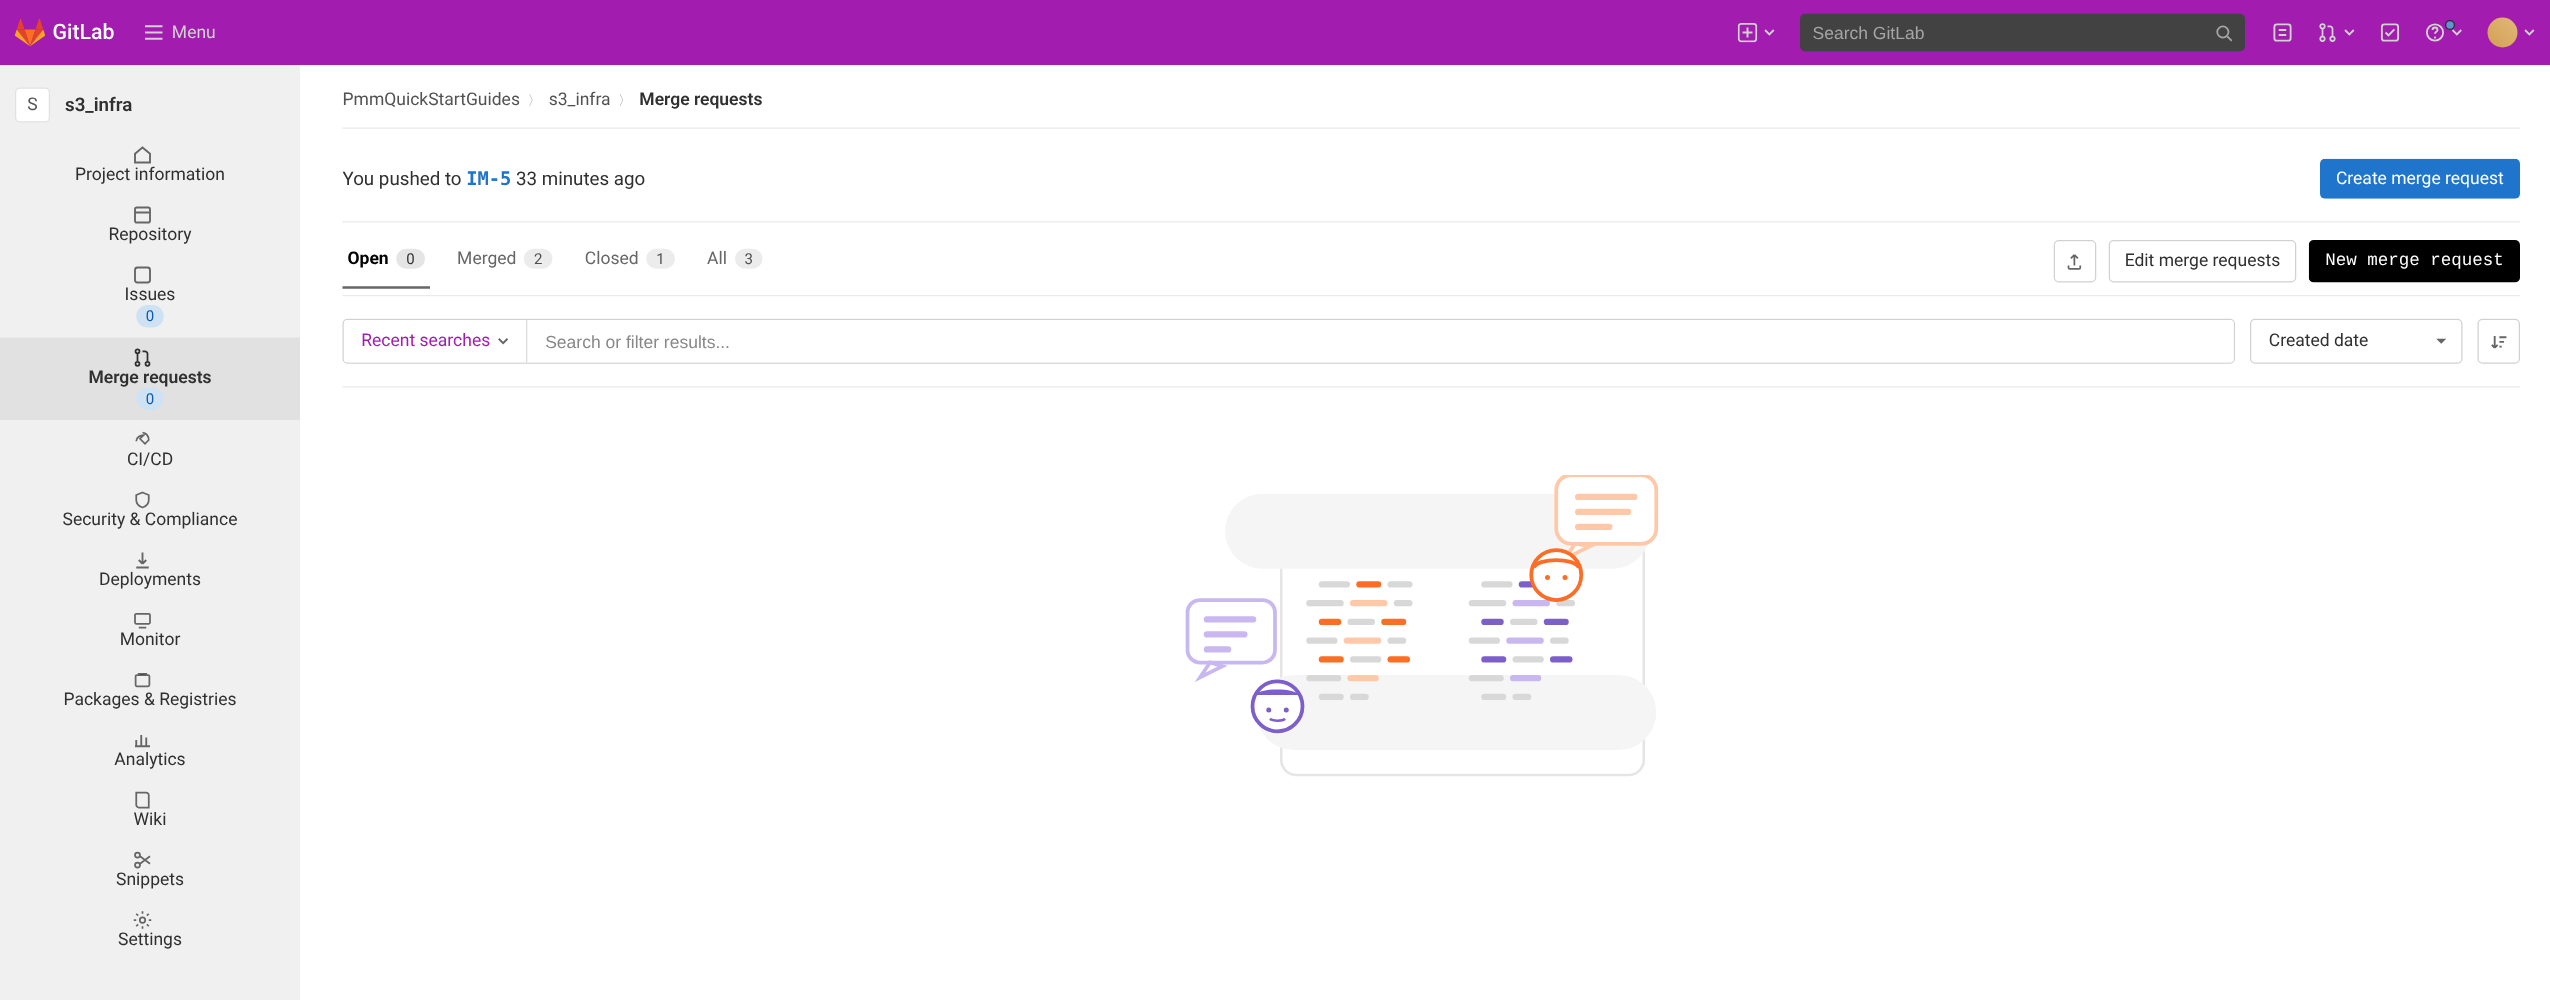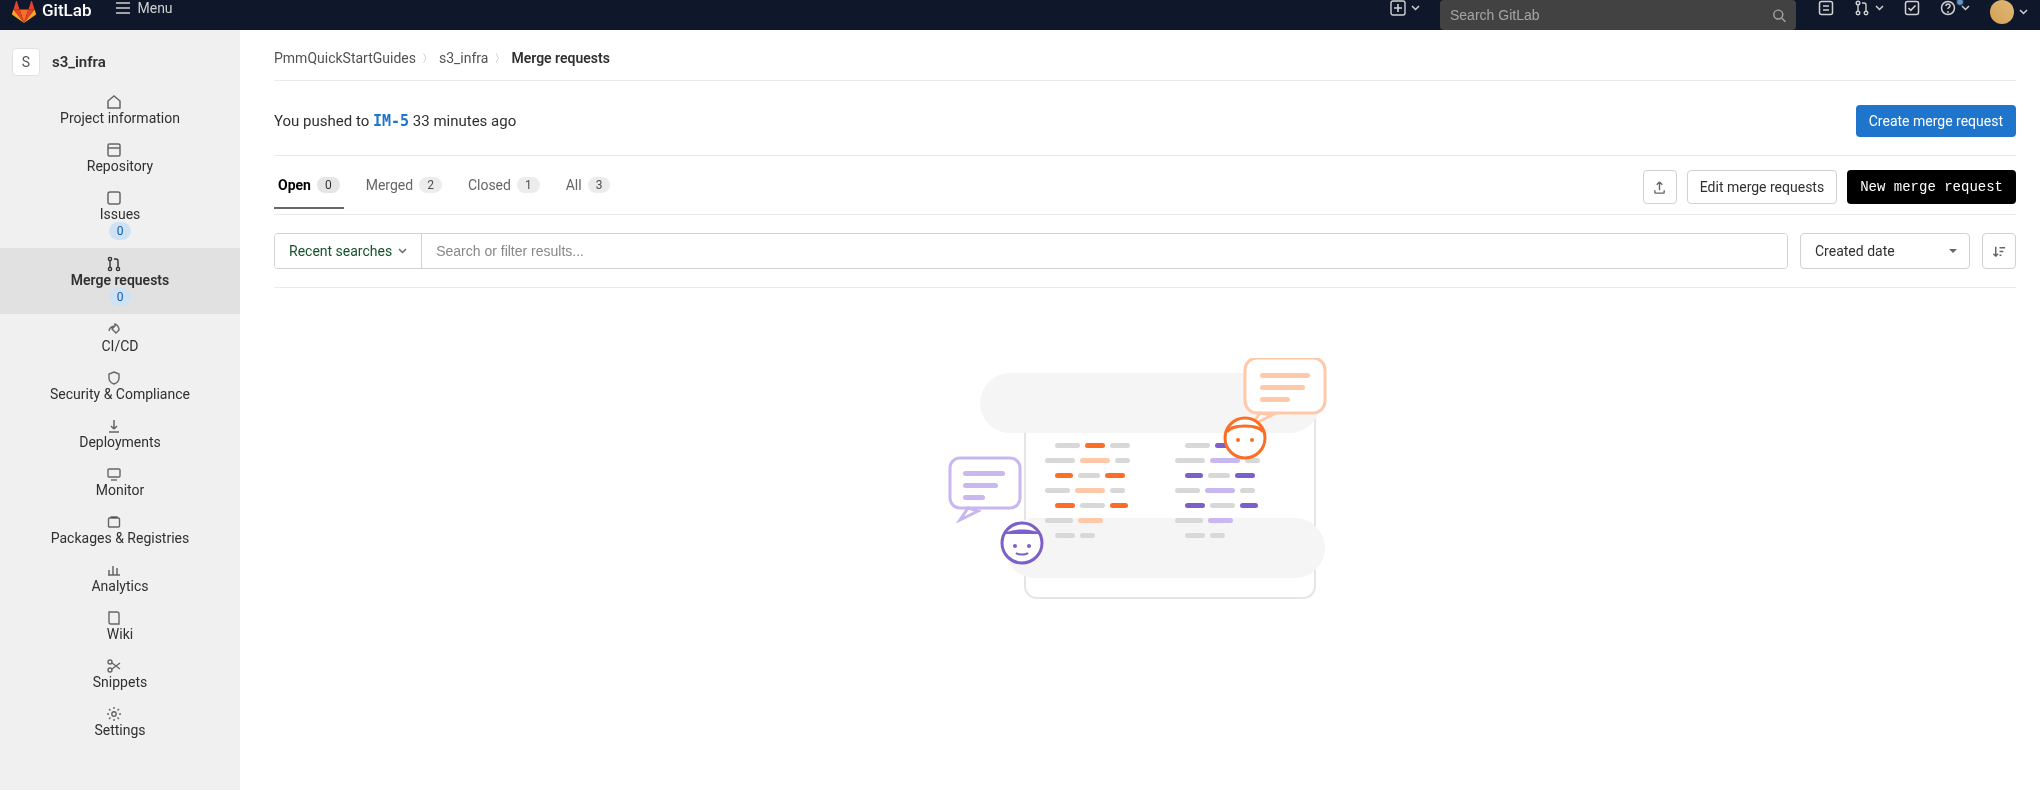--- a/index.html
+++ b/index.html
@@ -1,19 +1,19 @@
 <!DOCTYPE html>
 <html><head>
 <meta charset="utf-8">
 <style>
 * { box-sizing: border-box; margin: 0; padding: 0; }
 body { font-family: -apple-system, BlinkMacSystemFont, "Segoe UI", Roboto, sans-serif; font-size: 14px; color: #303030; background: #fff; }
 
 
-.topnav { background: #0f172a; height: 30px; display: flex; align-items: flex-start; padding: 0 12px; color: #fff; }
+.topnav { background: #a21caf; height: 52px; display: flex; align-items: center; padding: 0 12px; color: #fff; }
 .topnav .logo svg { width: 24px; height: 24px; }
 .topnav .brand { font-size: 17px; font-weight: 500; margin-left: 6px; color: #fff; }
 .topnav .menu-btn { display: flex; align-items: center; margin-left: 24px; color: #d1d1d1; cursor: pointer; }
 .topnav .menu-btn svg { margin-right: 6px; }
 .topnav .spacer { flex: 1; }
 .topnav .plus-btn { display: flex; align-items: center; color: #fff; cursor: pointer; margin-right: 20px; }
 .topnav .search-wrap { background: #424242; border-radius: 4px; width: 356px; height: 30px; display: flex; align-items: center; padding: 0 10px; margin-right: 12px; }
 .topnav .search-wrap input { background: transparent; border: 0; color: #ccc; width: 100%; outline: none; font-size: 14px; }
 .topnav .search-wrap input::placeholder { color: #a5a5a5; }
 .topnav .icon-btn { color: #d1d1d1; cursor: pointer; margin: 0 10px; display: flex; align-items: center; position: relative; }
@@ -60,21 +60,21 @@
 .tab { display:flex; align-items:center; gap:6px; padding: 0 4px 14px 4px; cursor:pointer; color:#666; border-bottom: 2px solid transparent; position:relative; top:1px;}
 .tab.active { color:#000; font-weight:700; border-bottom-color:#676767;}
 .tab .count { background:#ececec; border-radius:10px; padding: 1px 8px; font-size:12px; color:#505050; font-weight:400;}
 .tab.active .count { background:#e5e5e5; color:#333;}
 .tab-actions { margin-left:auto; display:flex; gap:10px; padding-bottom:10px;}
 .icon-btn-sq { width:34px; height:34px; border:1px solid #d1d1d1; border-radius:4px; display:flex; align-items:center; justify-content:center; cursor:pointer; background:#fff;}
 
 
 .filter-bar { display:flex; gap:12px; margin:18px 0;}
 .filter-combo { display:flex; border:1px solid #d1d1d1; border-radius:4px; flex:1; overflow:hidden;}
-.recent-btn { padding: 9px 14px; border-right:1px solid #d1d1d1; background:#fff; display:flex; align-items:center; gap:6px; cursor:pointer; color:#14532d;}
+.recent-btn { padding: 9px 14px; border-right:1px solid #d1d1d1; background:#fff; display:flex; align-items:center; gap:6px; cursor:pointer; color:#a21caf;}
 .filter-input { border:0; padding: 0 14px; flex:1; outline:none; font-size:14px;}
 .filter-input::placeholder{color:#888;}
 .sort-sel { border:1px solid #d1d1d1; border-radius:4px; padding: 0 30px 0 14px; display:flex; align-items:center; cursor:pointer; background:#fff; position:relative; min-width:170px;}
 .sort-sel::after{content:""; position:absolute; right:12px; top:50%; margin-top:-2px; border:4px solid transparent; border-top-color:#666;}
 .sort-dir { width:34px; border:1px solid #d1d1d1; border-radius:4px; display:flex; align-items:center; justify-content:center; cursor:pointer; background:#fff;}
 hr.thin { border:0; border-top:1px solid #eaeaea; margin:0;}
 
 
 .empty { display:flex; justify-content:center; margin-top: 70px;}
 .empty svg { width: 430px; height: 250px; }

